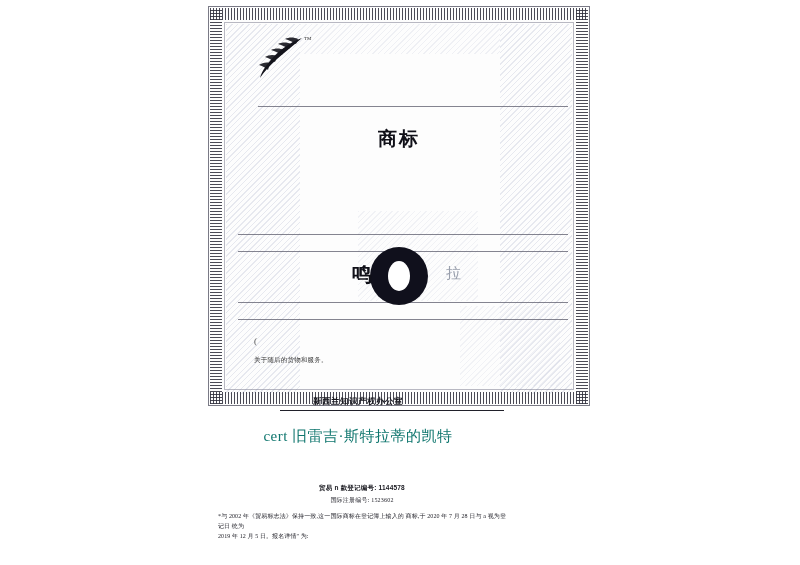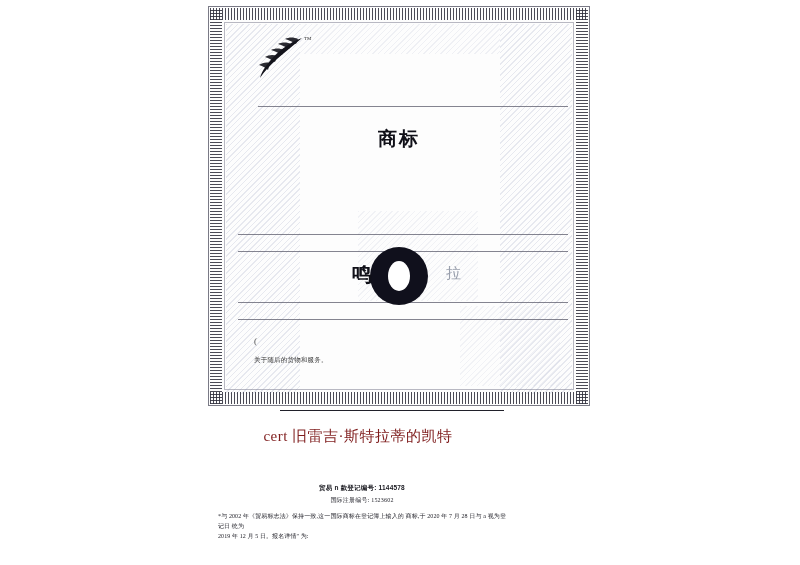--- a/index.html
+++ b/index.html
@@ -214,21 +214,21 @@
     background: #20202a;
   }
   .signature-line {
     position: absolute;
     left: 0;
     right: 0;
     top: 427px;
     text-align: center;
     font-size: 15px;
     letter-spacing: .5px;
-    color: #7f1d1d;
+    color: #0f766e;
   }
 
   .footer {
     position: absolute;
     left: 218px;
     right: 210px;
     top: 484px;
   }
   .foot-reg {
     text-align: center;
@@ -300,20 +300,21 @@
     <div class="globe-wrap">
       <div class="globe"></div>
     </div>
     <div class="cert-word-ming">鸣</div>
     <div class="cert-word-la">拉</div>
 
     <div class="cert-paren">(</div>
     <div class="cert-note">关于随后的货物和服务。</div>
   </div>
 
+  <div class="office-line">新西兰知识产权办公室</div>
   <div class="office-rule"></div>
 
   <div class="signature-line">cert 旧雷吉·斯特拉蒂的凯特</div>
 
   <div class="footer">
     <div class="foot-reg">
       <span>贸易 n 款登记编号:</span>
       <span>1144578</span>
     </div>
     <div class="foot-intl">

